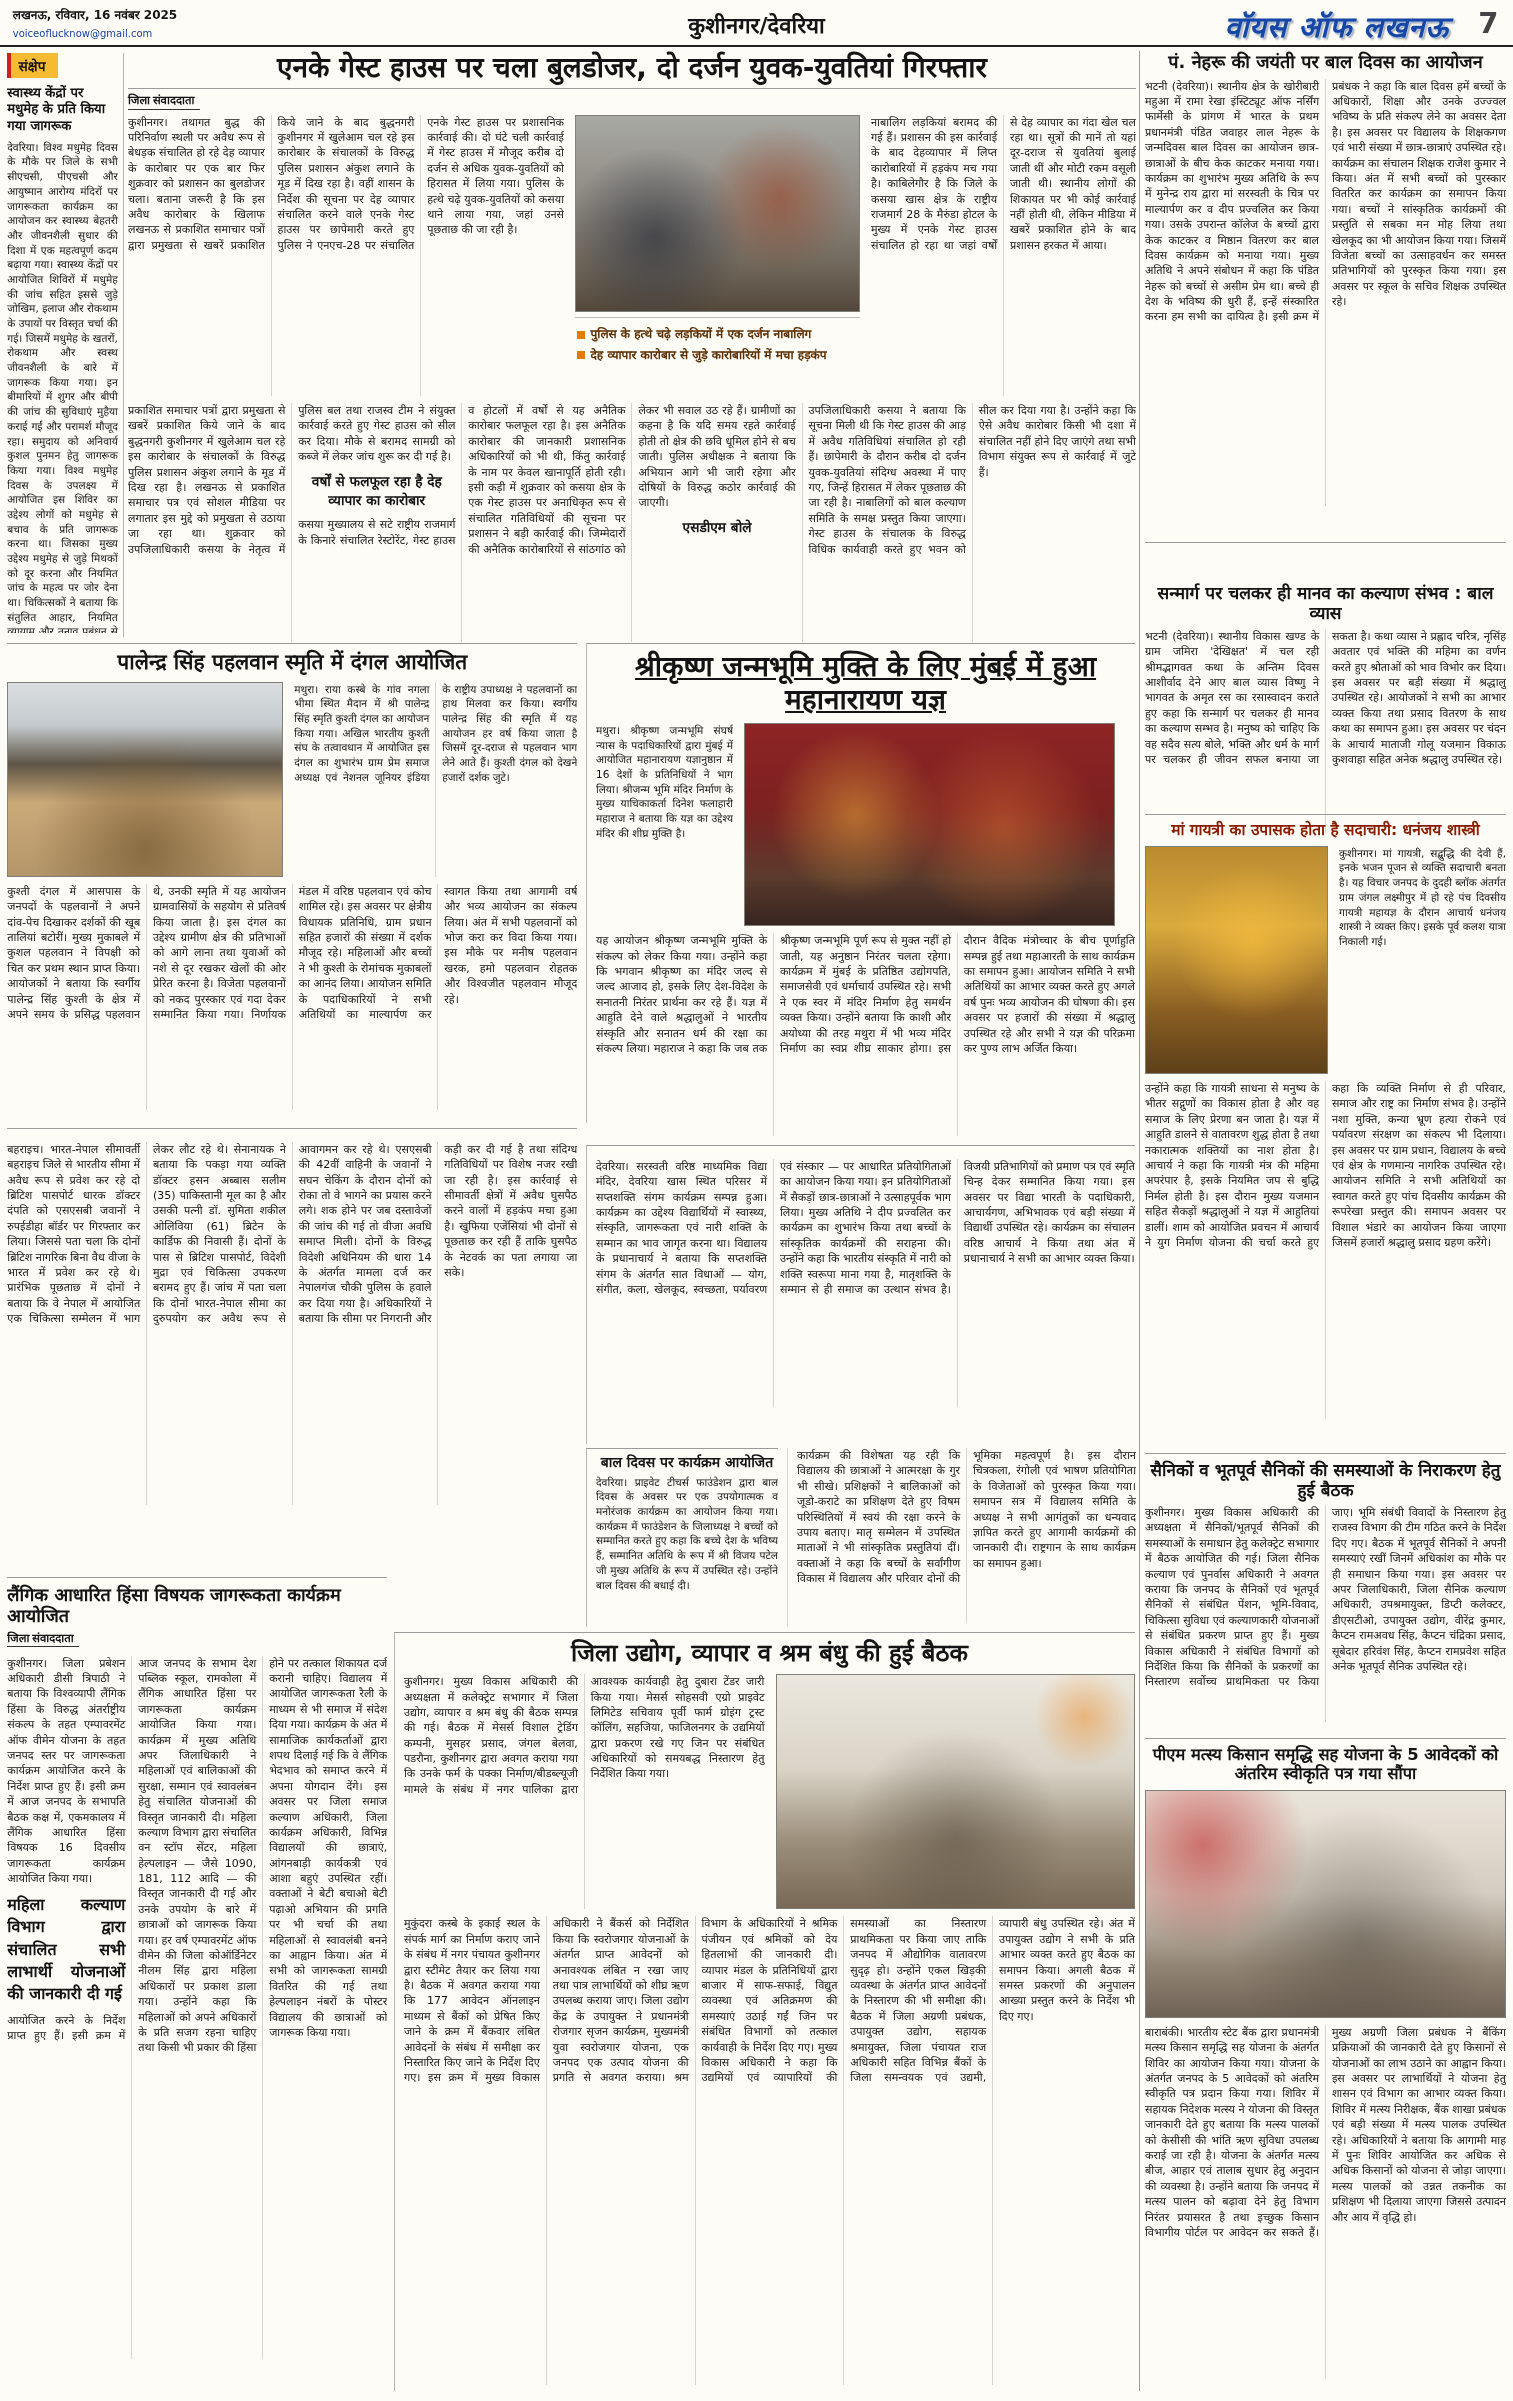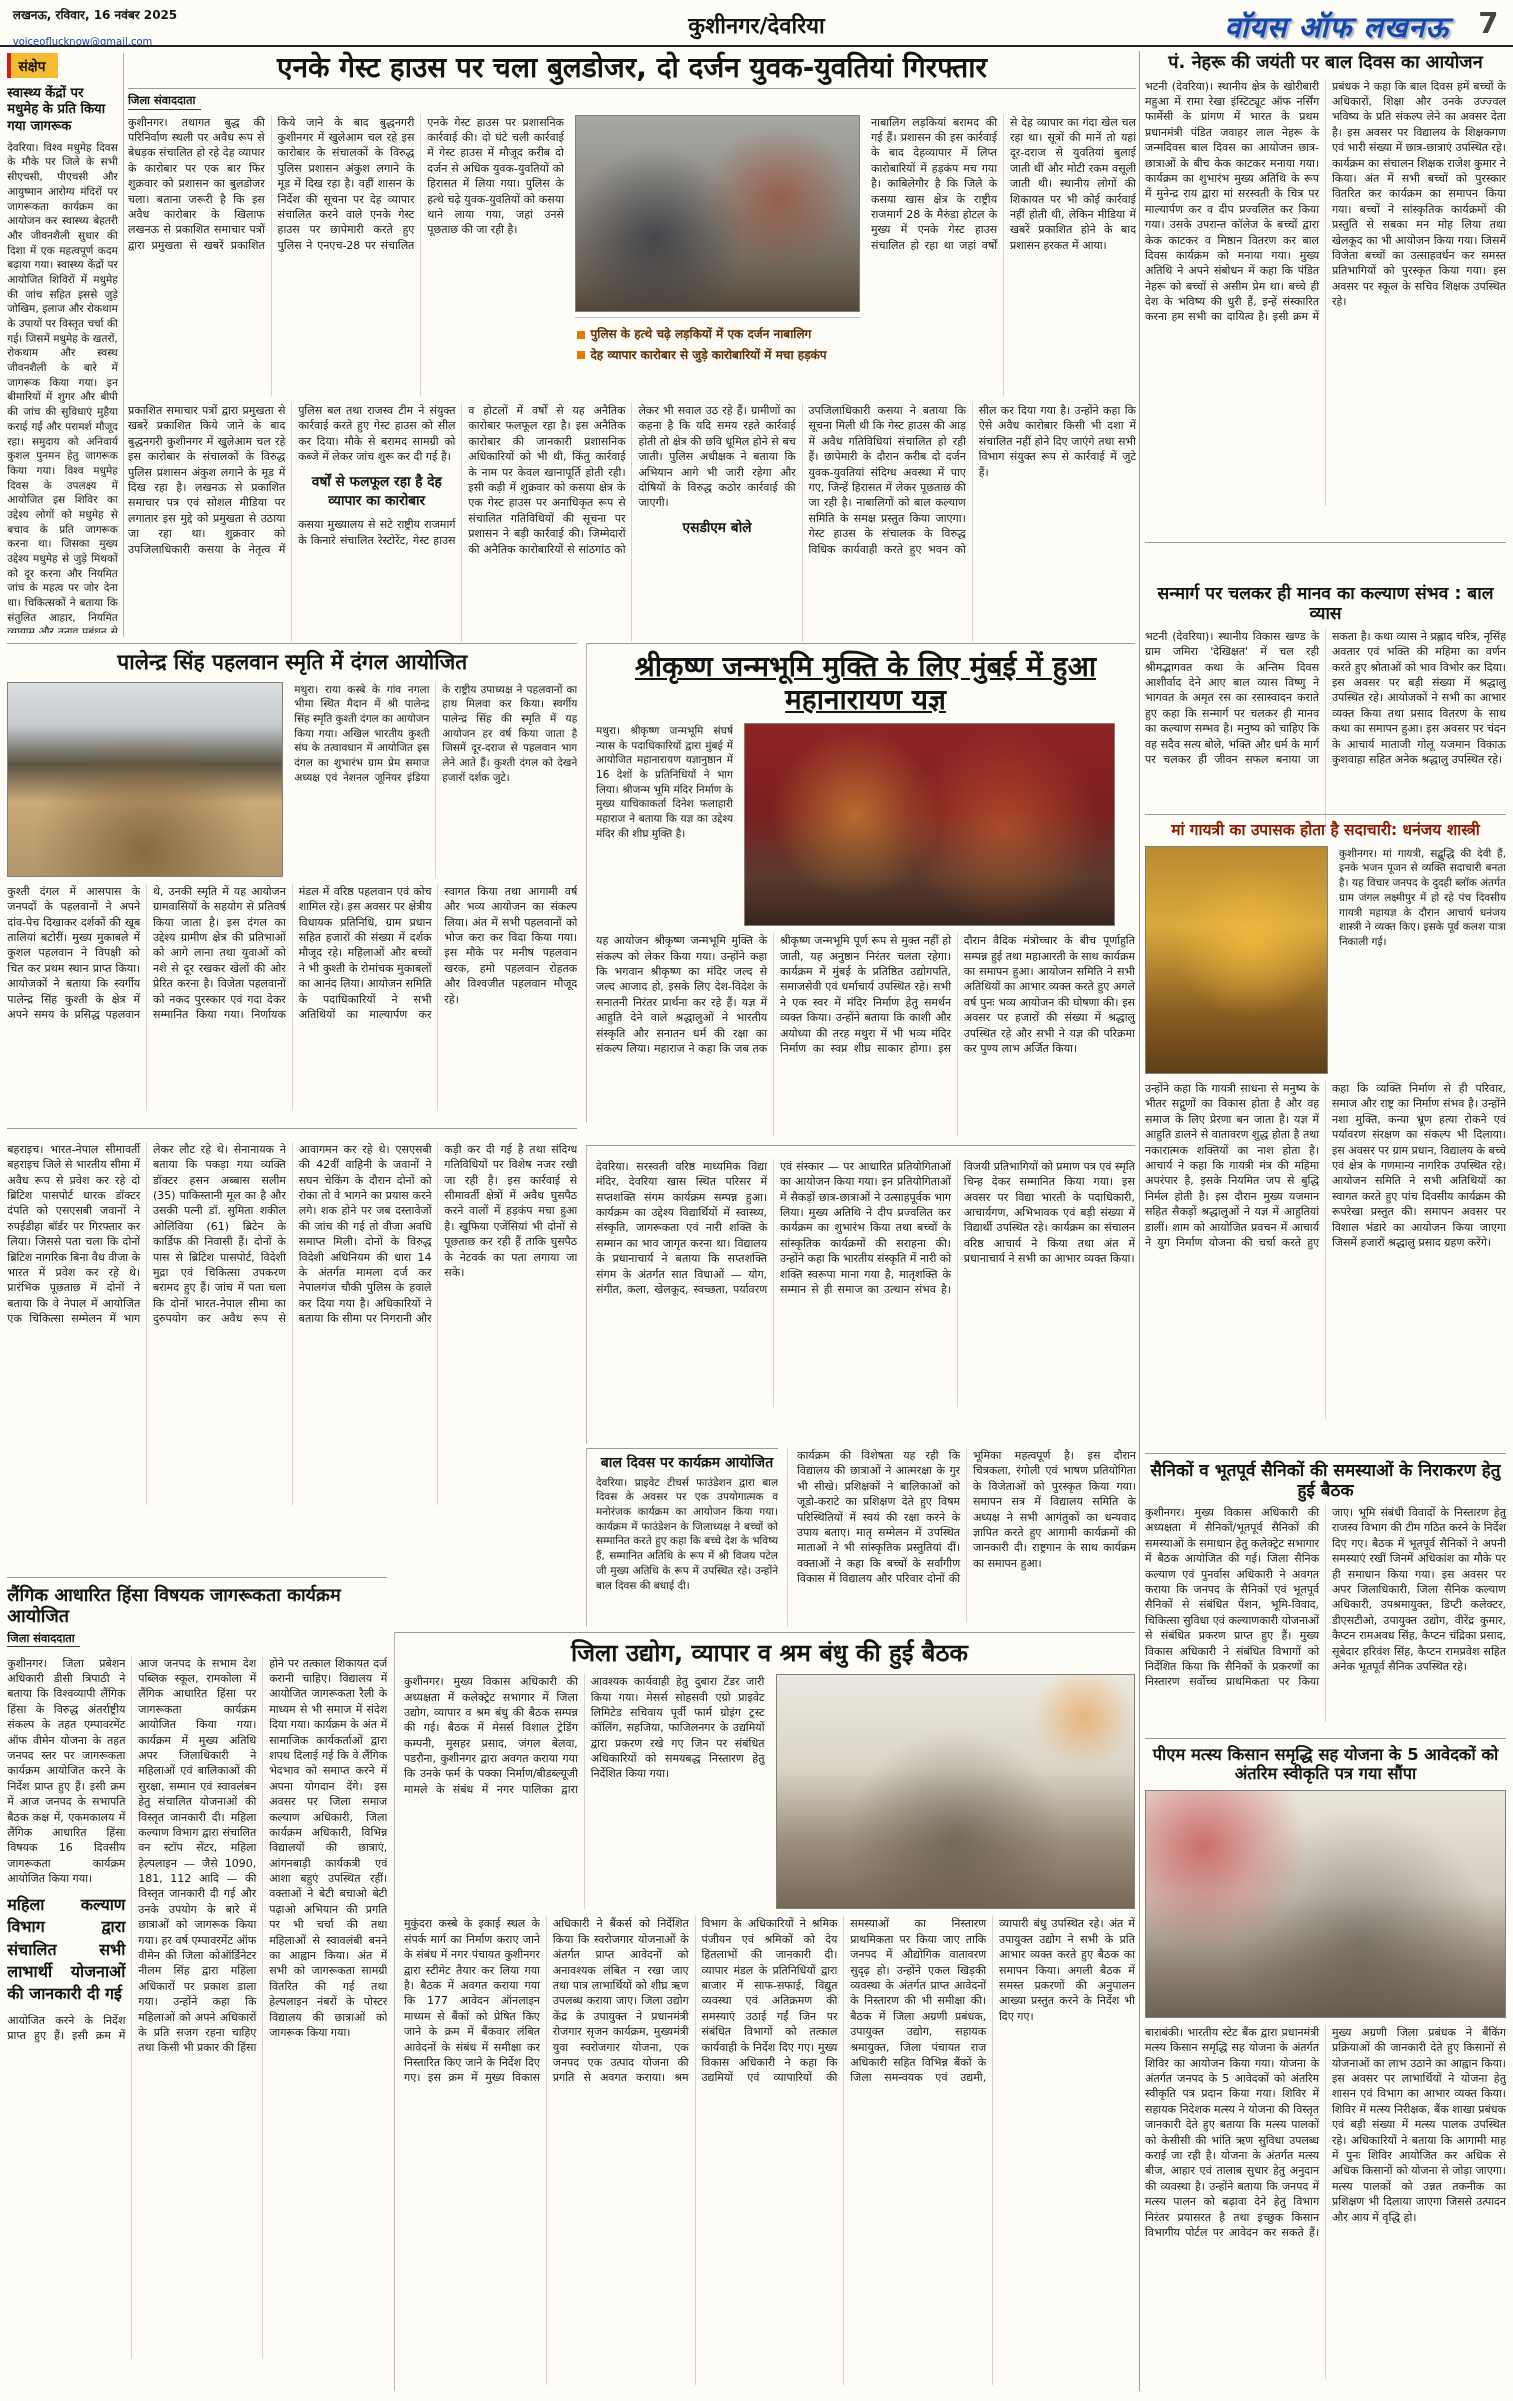--- a/index.html
+++ b/index.html
@@ -5,36 +5,36 @@
   * { margin:0; padding:0; box-sizing:border-box; }
   body { background:#e8e6e0; font-family:"DejaVu Sans", sans-serif; }
   .page { position:relative; width:1513px; height:2401px; background:#fdfcf7; color:#141414; margin:0 auto; overflow:hidden;padding-left:44px; }
   .abs { position:absolute; }
   .clip { overflow:hidden; }
 
   
   .page-header { left:0; top:0; width:1513px; height:47px; border-bottom:2.7px double #222; padding:3.7px 12.8px; }
   .dateline { position:absolute; left:12.8px; top:6.4px; }
   .date { font-size:12px; font-weight:bold; }
-  .email { font-size:10px; color:#1742a0; margin-top:13px; }
+  .email { font-size:10px; color:#1742a0; margin-top:5px; }
   .section-title { position:absolute; left:50%; top:9px; transform:translateX(-50%); font-size:22px; font-weight:bold; }
   .masthead { position:absolute; right:64px; top:5.5px; font-size:29px; font-weight:bold; font-style:italic; color:#1747a5; letter-spacing:0.9px; text-shadow:0.9px 0.9px 0 #a8c0ea, 1.8px 1.8px 1.8px rgba(0,0,0,.35); }
   .page-number { position:absolute; right:14.6px; top:5.5px; font-size:29px; font-weight:bold; color:#444; }
 
   
   .headline { font-weight:bold; line-height:1.18; text-align:center; }
   .headline.left { text-align:left; }
   .body-text { font-size:11px; line-height:1.4; text-align:justify; }
   .small { font-size:10.5px; }
   .cols-2 { column-count:2; column-gap:12.8px; column-rule:0.9px solid #d8d4cc; }
   .cols-3 { column-count:3; column-gap:12.8px; column-rule:0.9px solid #d8d4cc; }
   .cols-4 { column-count:4; column-gap:12.8px; column-rule:0.9px solid #d8d4cc; }
   .cols-5 { column-count:5; column-gap:12.8px; column-rule:0.9px solid #d8d4cc; }
   .cols-6 { column-count:6; column-gap:12.8px; column-rule:0.9px solid #d8d4cc; }
-  .byline { display:inline-block; font-size:11.4px; font-weight:bold; border-bottom:1.8px solid #333; padding:0.9px 5.5px 1.8px 0; margin:2.7px 0 4.6px 0; }
+  .byline { display:inline-block; font-size:11.4px; font-weight:bold; border-bottom:1.8px solid #333; padding:0.9px 5.5px 1.8px 0; margin:2.7px 0 4.6px 0;font-family:Liberation Serif, serif; }
   .rule { border-bottom:0.9px solid #9a9a9a; }
   .inline-subhead { font-weight:bold; font-size:13.7px; text-align:center; margin:7.3px 1.8px; break-inside:avoid; }
   .bold-strip { font-weight:bold; break-inside:avoid; }
 
   .photo { border:0.9px solid #80807a; }
   .ph-lead { background:
      radial-gradient(circle at 72% 42%, rgba(155,62,30,.55), transparent 32%),
      radial-gradient(circle at 28% 62%, rgba(40,45,58,.65), transparent 38%),
      linear-gradient(180deg,#a8a9a4 0%,#8e8981 45%,#6f6659 78%,#52473a 100%); }
   .ph-dangal { background:

